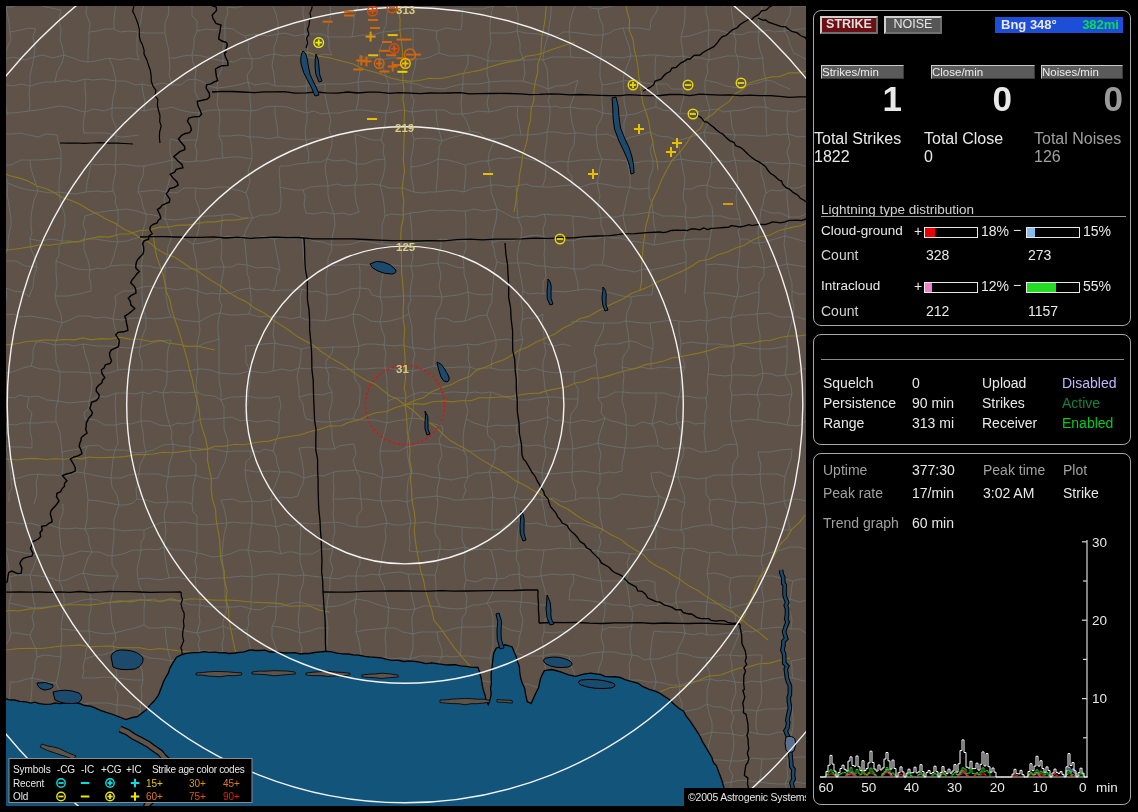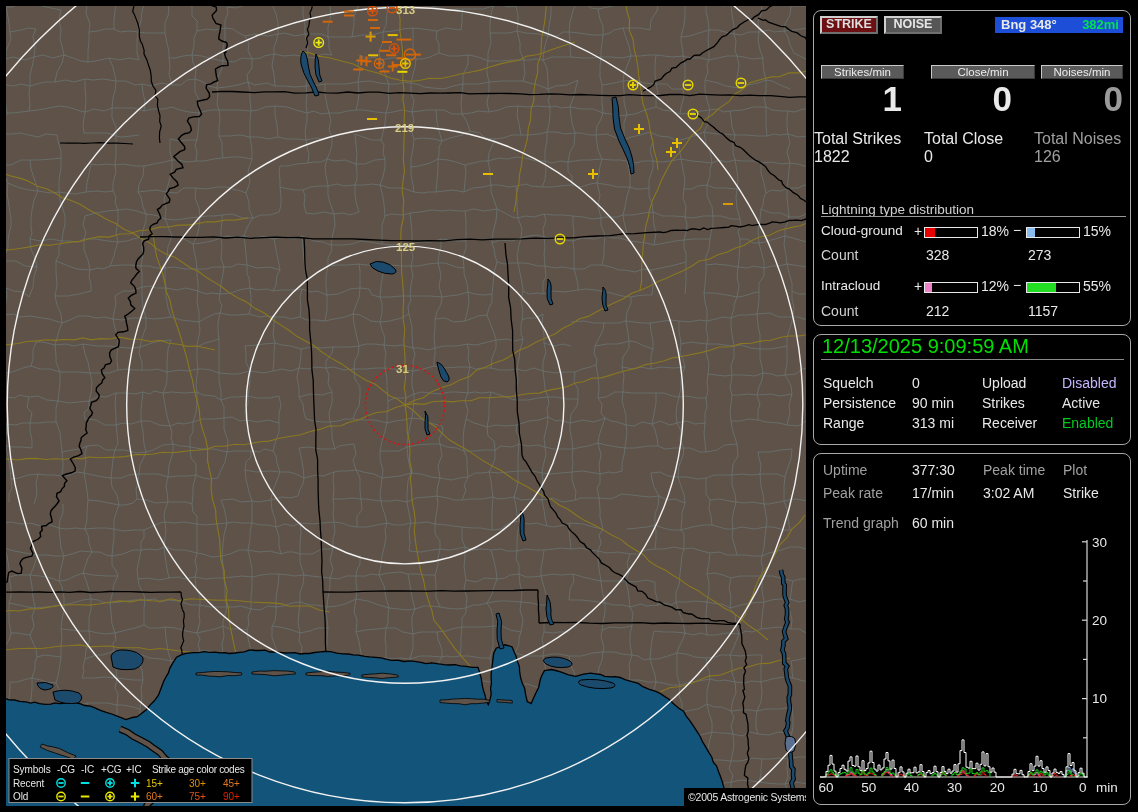--- a/index.html
+++ b/index.html
@@ -1,20 +1,20 @@
 <!DOCTYPE html>
 <html><head><meta charset="utf-8"><style>
 html,body{margin:0;padding:0;background:#000;width:1138px;height:812px;overflow:hidden}
 *{box-sizing:border-box}
 body{font-family:"Liberation Sans",sans-serif;-webkit-font-smoothing:antialiased}
 .panel{position:absolute;left:813px;width:318px;background:#000;border:1px solid #a8a8a8;border-radius:8px}
 .abs{position:absolute;white-space:nowrap}
 .w{color:#e9e9e9}.gy{color:#a0a0a0}.b{font-weight:normal}
 .f14{font-size:14px}
-.minbtn{position:absolute;height:14px;background:#5a5a5a;border:1px solid;border-color:#c9c9c9 #3a3a3a #3a3a3a #c9c9c9;color:#ececec;font-size:11.5px;text-align:center;line-height:12px}
+.minbtn{position:absolute;height:14px;background:#5a5a5a;border:1px solid;border-color:#c9c9c9 #3a3a3a #3a3a3a #c9c9c9;color:#ececec;font-size:11.5px;line-height:12px}
 .bignum{position:absolute;font-size:35px;font-weight:bold;text-align:right}
 .lab{position:absolute;font-size:16px;text-align:left}
 .bar{position:absolute;width:54px;height:11px;border:1px solid #e8e8e8;background:#000}
 .bar>div{height:100%}
 </style></head><body>
 <svg width="812" height="812" viewBox="0 0 812 812" style="position:absolute;left:0;top:0">
     <rect width="812" height="812" fill="#000"></rect>
     <clipPath id="mapclip">
       <rect x="6" y="6" width="800" height="800"></rect>
     </clipPath>
@@ -196,21 +196,21 @@
       <text x="146" y="786.5" fill="#e8c800" style="font-family:&quot;Liberation Sans&quot;,sans-serif;font-size:10px;letter-spacing:-0.1px">15+</text>
       <text x="189" y="786.5" fill="#e09000" style="font-family:&quot;Liberation Sans&quot;,sans-serif;font-size:10px;letter-spacing:-0.1px">30+</text>
       <text x="223" y="786.5" fill="#e07820" style="font-family:&quot;Liberation Sans&quot;,sans-serif;font-size:10px;letter-spacing:-0.1px">45+</text>
       <text x="146" y="800.0" fill="#e07820" style="font-family:&quot;Liberation Sans&quot;,sans-serif;font-size:10px;letter-spacing:-0.1px">60+</text>
       <text x="189" y="800.0" fill="#e05010" style="font-family:&quot;Liberation Sans&quot;,sans-serif;font-size:10px;letter-spacing:-0.1px">75+</text>
       <text x="223" y="800.0" fill="#e02000" style="font-family:&quot;Liberation Sans&quot;,sans-serif;font-size:10px;letter-spacing:-0.1px">90+</text>
     </g>
   </svg>
 <div class="panel" style="top:10px;height:316px">
     <div class="abs" style="left:6px;top:5px;width:58px;height:18px;background:#6d1013;border:2px solid;border-color:#cfcfcf #6f6f6f #6f6f6f #cfcfcf;color:#dedede;font-weight:bold;font-size:12.5px;text-align:center;line-height:13px">STRIKE</div>
-    <div class="abs" style="left:70px;top:5px;width:58px;height:18px;background:#565656;border:2px solid;border-color:#cfcfcf #6f6f6f #6f6f6f #cfcfcf;color:#e6e6e6;font-weight:bold;font-size:12.5px;text-align:center;line-height:13px">NOISE</div>
+    <div class="abs" style="left:70px;top:5px;width:58px;height:18px;background:#565656;border:2px solid;border-color:#cfcfcf #6f6f6f #6f6f6f #cfcfcf;color:#e6e6e6;font-weight:normal;font-size:12.5px;text-align:center;line-height:13px">NOISE</div>
     <div class="abs" style="left:181px;top:6px;width:128px;height:16px;background:#1d4ed8;font-size:13px;font-weight:bold;line-height:16px"><span class="w" style="margin-left:6px">Bng 348°</span><span style="color:#00e050;float:right;margin-right:4px">382mi</span></div>
     <div class="minbtn" style="left:7px;top:54px;width:83px">Strikes/min</div>
     <div class="minbtn" style="left:117px;top:54px;width:104px">Close/min</div>
     <div class="minbtn" style="left:227px;top:54px;width:82px">Noises/min</div>
     <div class="bignum w" style="left:0;top:68px;width:88px">1</div>
     <div class="bignum w" style="left:110px;top:68px;width:88px">0</div>
     <div class="bignum" style="left:220px;top:68px;width:89px;color:#9a9a9a">0</div>
     <div class="lab w" style="left:0;top:119px;width:90px">Total Strikes</div>
     <div class="lab w" style="left:110px;top:119px;width:90px">Total Close</div>
     <div class="lab" style="left:220px;top:119px;width:90px;color:#a0a0a0">Total Noises</div>
@@ -242,30 +242,29 @@
     <div class="abs w b f14" style="left:199px;top:266px">−</div>
     <div class="bar" style="left:212px;top:271px">
       <div style="width:55%;background:#22dd22"></div>
     </div>
     <div class="abs w b f14" style="left:269px;top:267px">55%</div>
     <div class="abs b f14" style="left:7px;top:292px;color:#d2d2d2">Count</div>
     <div class="abs w b f14" style="left:112px;top:292px">212</div>
     <div class="abs w b f14" style="left:214px;top:292px">1157</div>
   </div>
 <div class="panel" style="top:334px;height:111px">
-    <div class="abs b" style="left:8px;top:0px;font-size:20px;color:#00e000">12/13/2025 9:09:59 AM</div>
     <div class="abs" style="left:7px;top:24px;width:303px;height:1px;background:#8a8a8a"></div>
     <div class="abs w f14" style="left:9px;top:40px">Squelch</div>
     <div class="abs w f14" style="left:98px;top:40px">0</div>
     <div class="abs w f14" style="left:168px;top:40px">Upload</div>
     <div class="abs f14" style="left:248px;top:40px;color:#c4b5fd">Disabled</div>
     <div class="abs w f14" style="left:9px;top:60px">Persistence</div>
     <div class="abs w f14" style="left:98px;top:60px">90 min</div>
     <div class="abs w f14" style="left:168px;top:60px">Strikes</div>
-    <div class="abs f14" style="left:248px;top:60px;color:#e5e5e5">Active</div>
+    <div class="abs f14" style="left:248px;top:60px;color:#15803d">Active</div>
     <div class="abs w f14" style="left:9px;top:80px">Range</div>
     <div class="abs w f14" style="left:98px;top:80px">313 mi</div>
     <div class="abs w f14" style="left:168px;top:80px">Receiver</div>
     <div class="abs f14" style="left:248px;top:80px;color:#00cc22">Enabled</div>
   </div>
 <div class="panel" style="top:453px;height:352px">
     <div class="abs gy f14" style="left:9px;top:8px">Uptime</div>
     <div class="abs w f14" style="left:98px;top:8px">377:30</div>
     <div class="abs gy f14" style="left:169px;top:8px">Peak time</div>
     <div class="abs gy f14" style="left:249px;top:8px">Plot</div>

